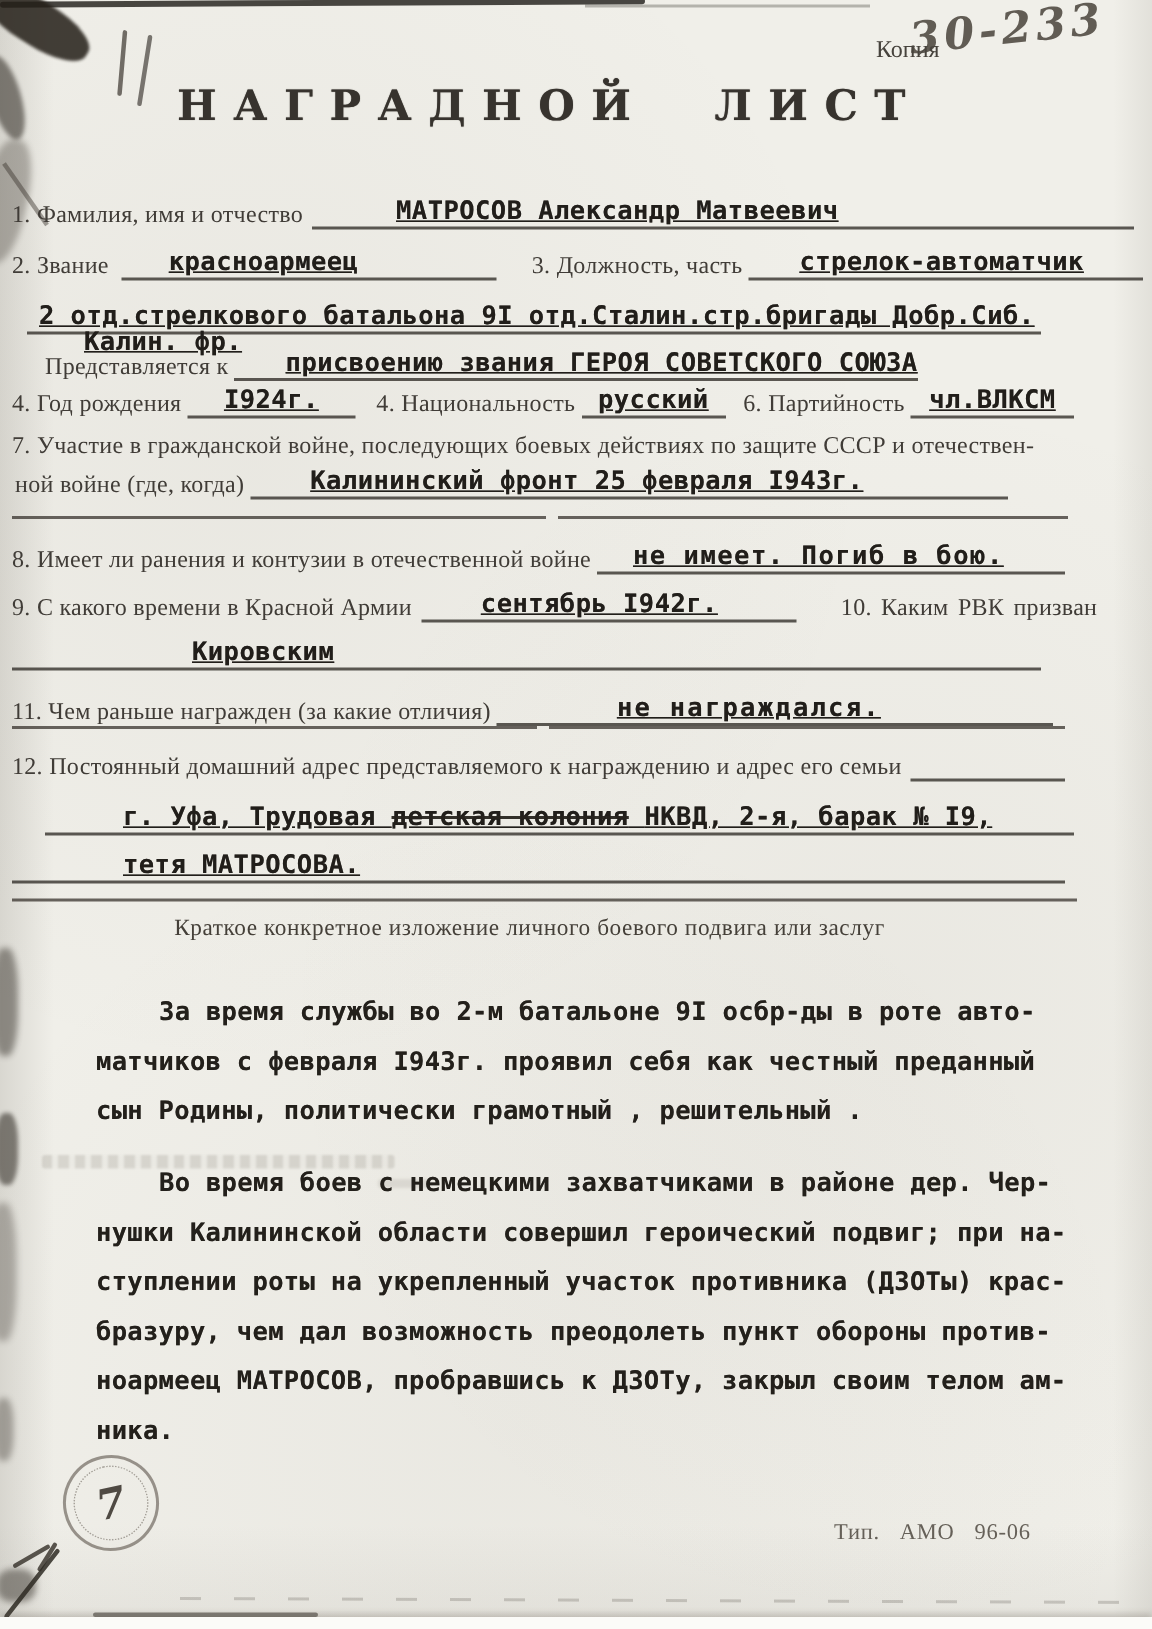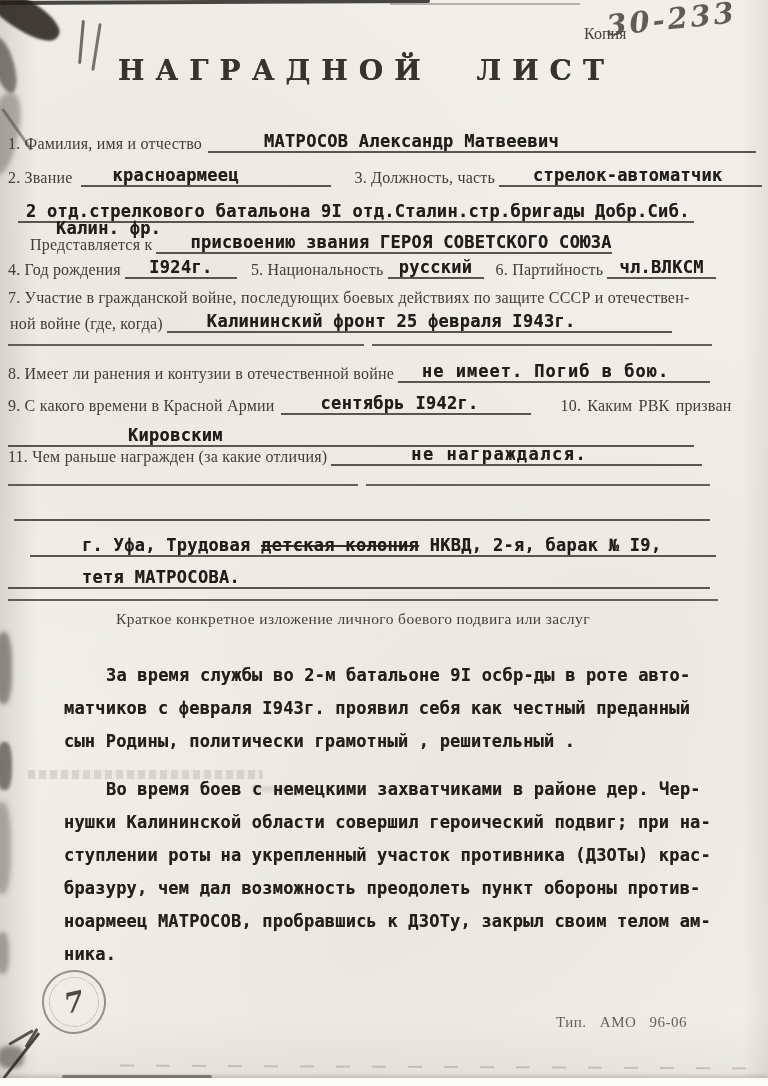--- a/index.html
+++ b/index.html
@@ -33,20 +33,21 @@
   }
   .value {
     font-family: "DejaVu Sans Mono", monospace;
     font-weight: bold;
     font-size: 17px;
     line-height: 1.1;
     color: #211e1a;
     letter-spacing: .3px;
     white-space: nowrap;
     text-shadow: 0 0 .4px rgba(25,22,18,.6);
+    text-decoration: underline;
   }
   .struck { text-decoration: line-through; text-decoration-thickness: 2px; text-decoration-color: rgba(40,36,30,.85); }
 
   .row { position: absolute; display: flex; align-items: flex-end; height: 26px; }
   .uline { border-bottom: 2px solid rgba(48,43,38,.78); }
   .fill { flex: 1 1 auto; display: flex; align-items: flex-end; }
   .box  { display: flex; align-items: flex-end; }
   .hr { position: absolute; height: 0; border-bottom: 2px solid rgba(48,43,38,.72); }
 
   .title {
@@ -195,21 +196,21 @@
     <span class="fill uline" style="margin-left:4px;">
       <span class="value" style="padding-left:34px;">присвоению звания ГЕРОЯ СОВЕТСКОГО СОЮЗА</span>
     </span>
   </div>
 
   <div class="row" style="top:253px; left:8px; right:52px;">
     <span class="label">4. Год рождения</span>
     <span class="box uline" style="width:112px; justify-content:center; margin-left:4px;">
       <span class="value">I924г.</span>
     </span>
-    <span class="label" style="margin-left:14px;">5. Национальность</span>
+    <span class="label" style="margin-left:14px;">4. Национальность</span>
     <span class="box uline" style="width:96px; justify-content:center; margin-left:4px;">
       <span class="value">русский</span>
     </span>
     <span class="label" style="margin-left:12px;">6. Партийность</span>
     <span class="fill uline" style="justify-content:center; margin-left:4px;">
       <span class="value">чл.ВЛКСМ</span>
     </span>
   </div>
 
   <div class="row" style="top:281px; left:8px; right:8px;">
@@ -236,31 +237,32 @@
     <span class="label">9. С какого времени в Красной Армии</span>
     <span class="box uline" style="width:250px; margin-left:6px;">
       <span class="value" style="padding-left:40px;">сентябрь I942г.</span>
     </span>
     <span class="label" style="margin-left:30px; word-spacing:2px;">10. Каким РВК призван</span>
   </div>
   <div class="row uline" style="top:419px; left:8px; right:74px;">
     <span class="value" style="padding-left:120px;">Кировским</span>
   </div>
 
-  <div class="row" style="top:440px; left:8px; right:66px;">
+  <div class="row" style="top:458px; left:8px; right:66px;">
     <span class="label">11. Чем раньше награжден (за какие отличия)</span>
     <span class="fill uline" style="margin-left:4px;">
       <span class="value" style="padding-left:80px; letter-spacing:1.5px;">не награждался.</span>
     </span>
   </div>
 
   <div class="hr" style="top:484px; left:8px; width:350px;"></div>
   <div class="hr" style="top:484px; left:366px; right:58px;"></div>
 
   <div class="row" style="top:497px; left:8px; right:58px; height:24px;">
+    <span class="label">12. Постоянный домашний адрес представляемого к награждению и адрес его семьи</span>
     <span class="fill uline" style="margin-left:6px; min-width:40px;"></span>
   </div>
   <div class="row uline" style="top:525px; left:30px; right:52px; height:30px;">
     <span class="value" style="padding-left:52px;">
       <span>г. Уфа, Трудовая </span>
       <span class="struck">детская колония</span>
       <span> НКВД, 2-я, барак № I9,</span>
     </span>
   </div>
   <div class="row uline" style="top:557px; left:8px; right:58px; height:30px;">

